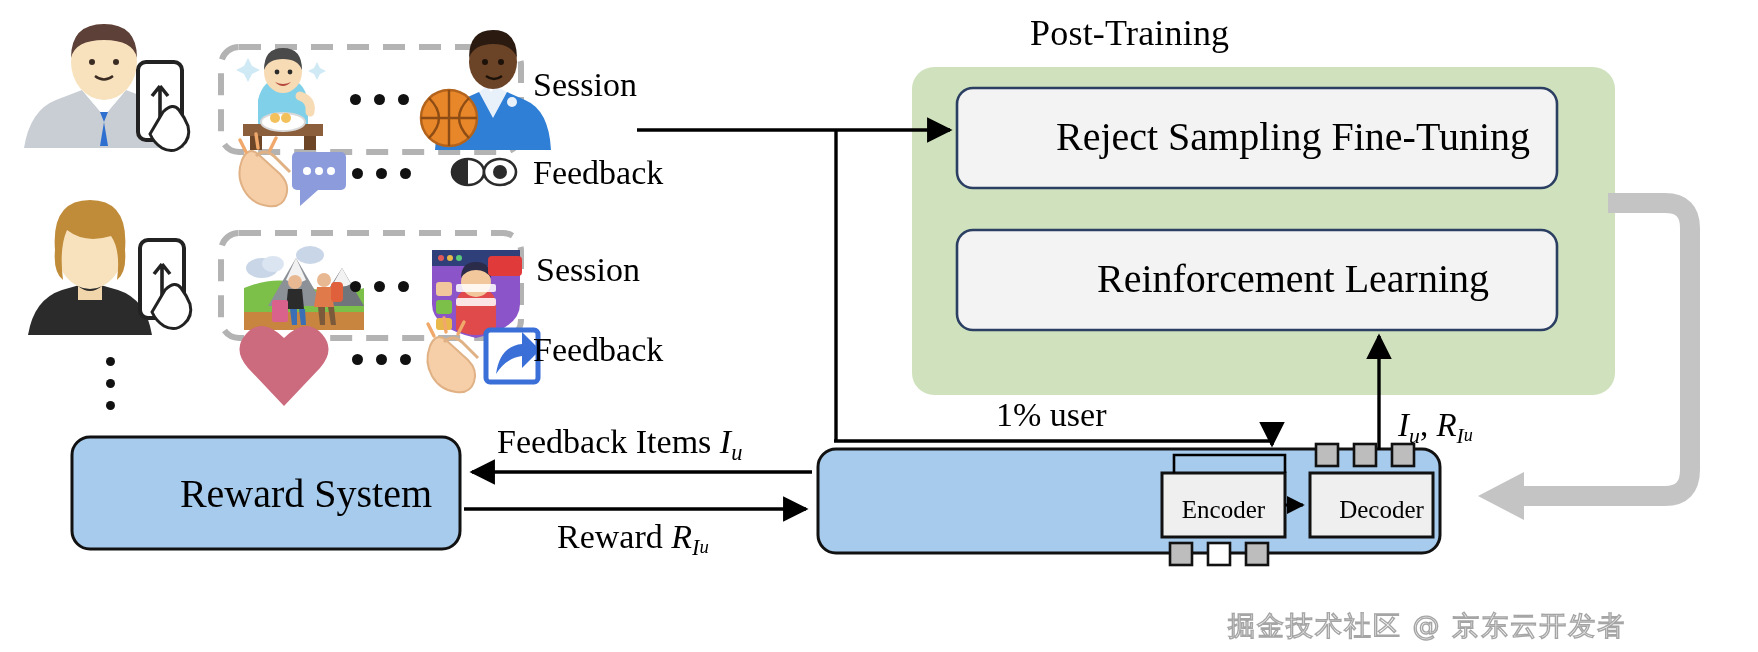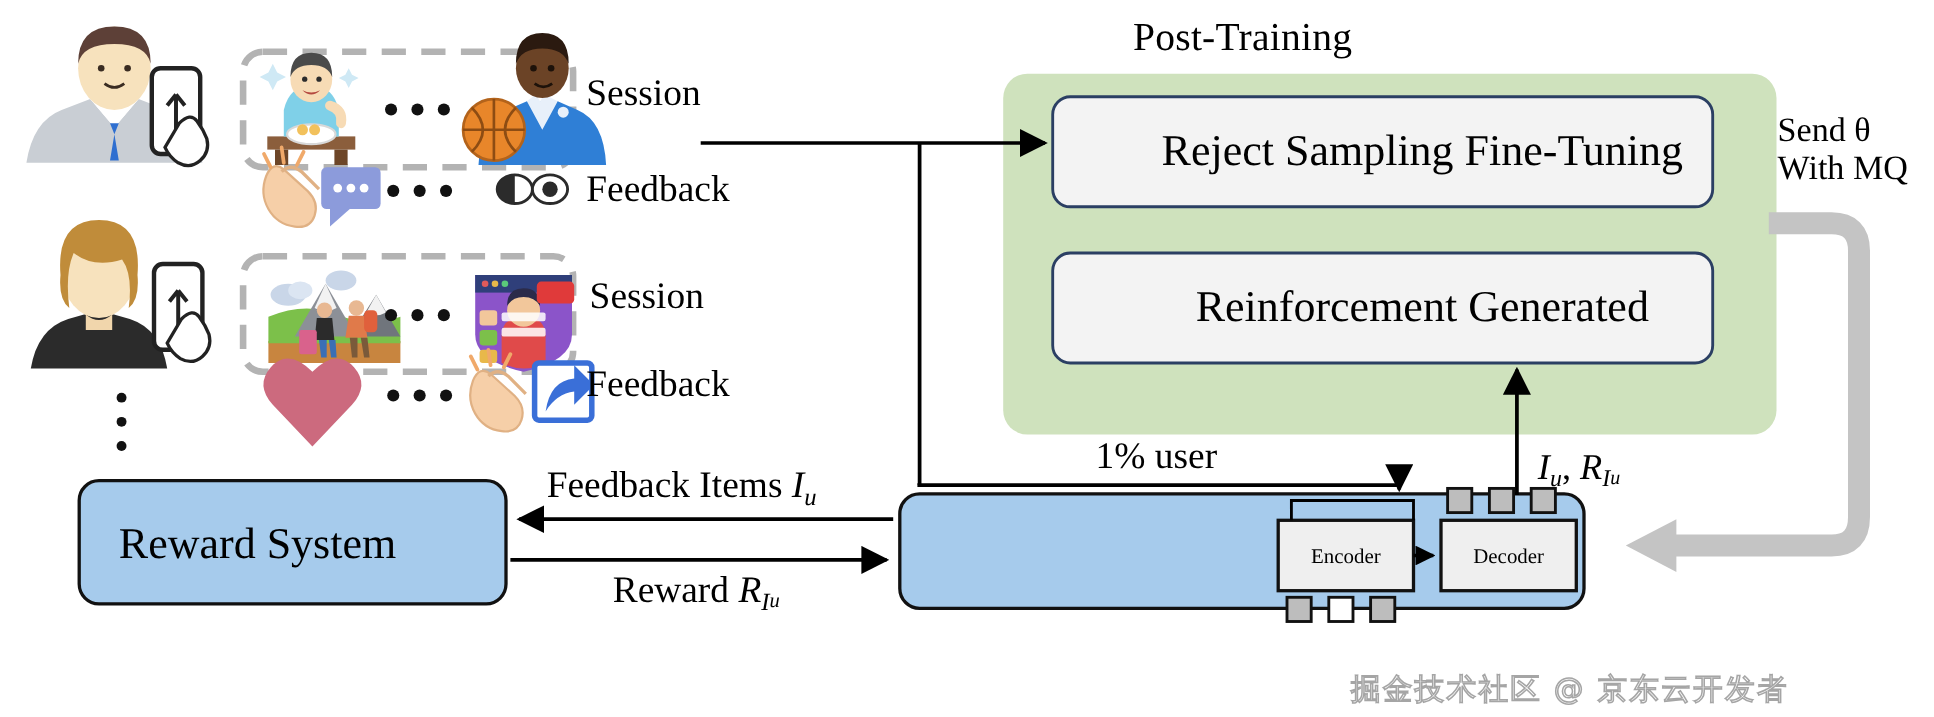--- a/index.html
+++ b/index.html
@@ -5,21 +5,21 @@
   html,body{margin:0;padding:0;background:#ffffff;}
   body{width:1758px;height:652px;position:relative;overflow:hidden;
        font-family:"Liberation Serif","DejaVu Serif",serif;color:#000;}
   #stage{position:absolute;left:0;top:0;width:1758px;height:652px;}
   svg.layer{position:absolute;left:0;top:0;width:1758px;height:652px;pointer-events:none;}
   .abs{position:absolute;}
   .ttl{font-size:36px;letter-spacing:.2px;}
   .lbl{font-size:34px;}
   .lbl-sm{font-size:31px;}
   .boxtext{font-size:40px;padding-left:36px;}
-  .mono-lbl{font-size:19px;}
+  .mono-lbl{font-size:25px;}
   .math{font-family:"Liberation Serif","DejaVu Serif",serif;font-style:italic;}
   .sub{font-size:0.66em;vertical-align:-0.32em;font-style:italic;}
   .sub2{font-size:0.55em;vertical-align:-0.28em;font-style:italic;}
   .nowrap{white-space:nowrap;}
   .wm{position:absolute;font-family:"DejaVu Sans",sans-serif;font-size:27px;
       color:rgba(255,255,255,0.0);
       -webkit-text-stroke:1.4px rgba(130,130,130,0.72);
       white-space:nowrap;letter-spacing:2px;}
   .dots-h{position:absolute;display:flex;gap:13px;align-items:center;}
   .dots-h i{display:block;width:11px;height:11px;border-radius:50%;background:#111;}
@@ -216,26 +216,22 @@
     </g>
     <g>
       <rect x="486" y="330" width="52" height="52" rx="4" fill="#ffffff" stroke="#3a6fd8" stroke-width="5"></rect>
       <path d="M 496 374 q 4 -28 26 -30 l 0 -12 l 18 18 l -18 18 l 0 -12 q -16 2 -26 18 Z" fill="#3a6fd8"></path>
     </g>
   </svg>
 
   <div class="abs ttl" style="left:1030px;top:12px;">Post-Training</div>
 
   <div class="abs boxtext" style="left:957px;top:113px;width:600px;text-align:center;">Reject Sampling Fine-Tuning</div>
-  <div class="abs boxtext" style="left:957px;top:255px;width:600px;text-align:center;">Reinforcement Generated</div>
-
-  <div class="abs lbl-sm" style="left:1616px;top:100px;width:142px;line-height:1.14;">
-    <div class="nowrap"><span>Send θ</span></div>
-    <div class="nowrap"><span>With MQ</span></div>
-  </div>
+  <div class="abs boxtext" style="left:957px;top:255px;width:600px;text-align:center;">Reinforcement Learning</div>
+
 
   <div class="abs lbl" style="left:533px;top:66px;">Session</div>
   <div class="abs lbl" style="left:533px;top:154px;">Feedback</div>
   <div class="abs lbl" style="left:536px;top:251px;">Session</div>
   <div class="abs lbl" style="left:533px;top:331px;">Feedback</div>
 
   <div class="dots-h" style="left:350px;top:94px;">
       <i></i>
       <i></i>
       <i></i>
@@ -255,25 +251,25 @@
       <i></i>
       <i></i>
     </div>
 
   <div class="dots-v" style="left:106px;top:357px;">
       <i></i>
       <i></i>
       <i></i>
     </div>
 
-  <div class="abs boxtext" style="left:72px;top:470px;width:396px;">Reward System</div>
+  <div class="abs boxtext" style="left:72px;top:470px;width:396px;text-align:center;">Reward System</div>
 
 
   <div class="abs mono-lbl" style="left:1162px;top:496px;width:123px;text-align:center;">Encoder</div>
-  <div class="abs mono-lbl" style="left:1310px;top:496px;width:123px;text-align:center;">Decoder</div>
+  <div class="abs mono-lbl" style="left:1310px;top:496px;width:123px;text-align:center;padding-left:10px;">Decoder</div>
 
   <div class="abs lbl" style="left:996px;top:396px;">1% user</div>
 
   <div class="abs lbl" style="left:497px;top:423px;">
     <span>Feedback Items </span><span class="math">I</span><span class="sub">u</span>
   </div>
 
   <div class="abs lbl" style="left:557px;top:518px;">
     <span>Reward </span><span class="math">R</span><span class="sub">I</span><span class="sub2">u</span>
   </div>

